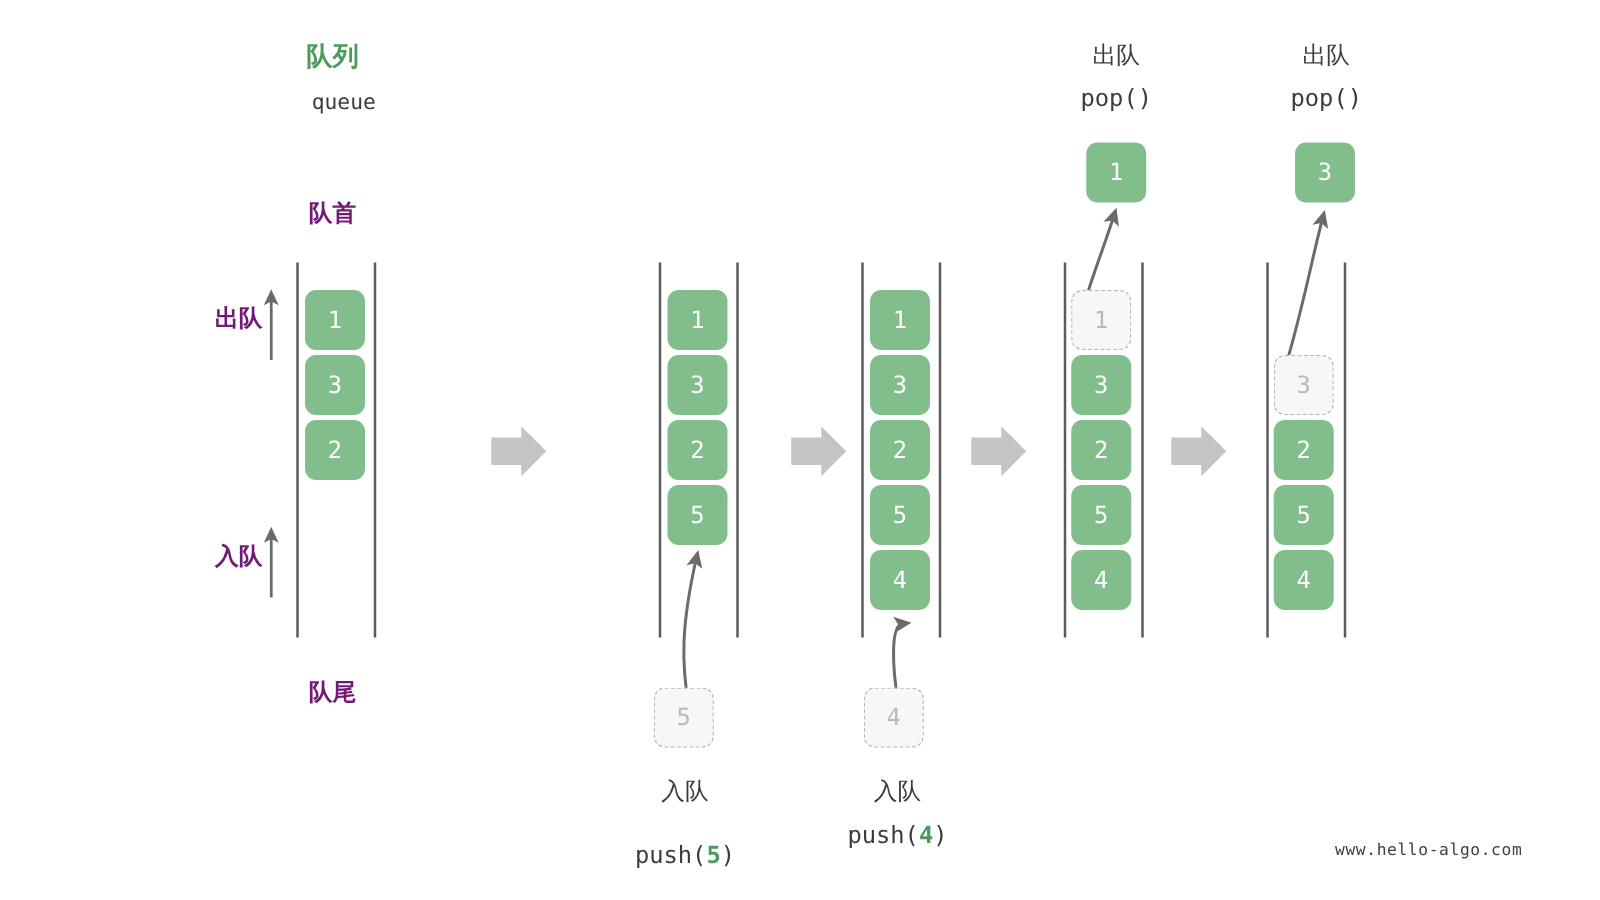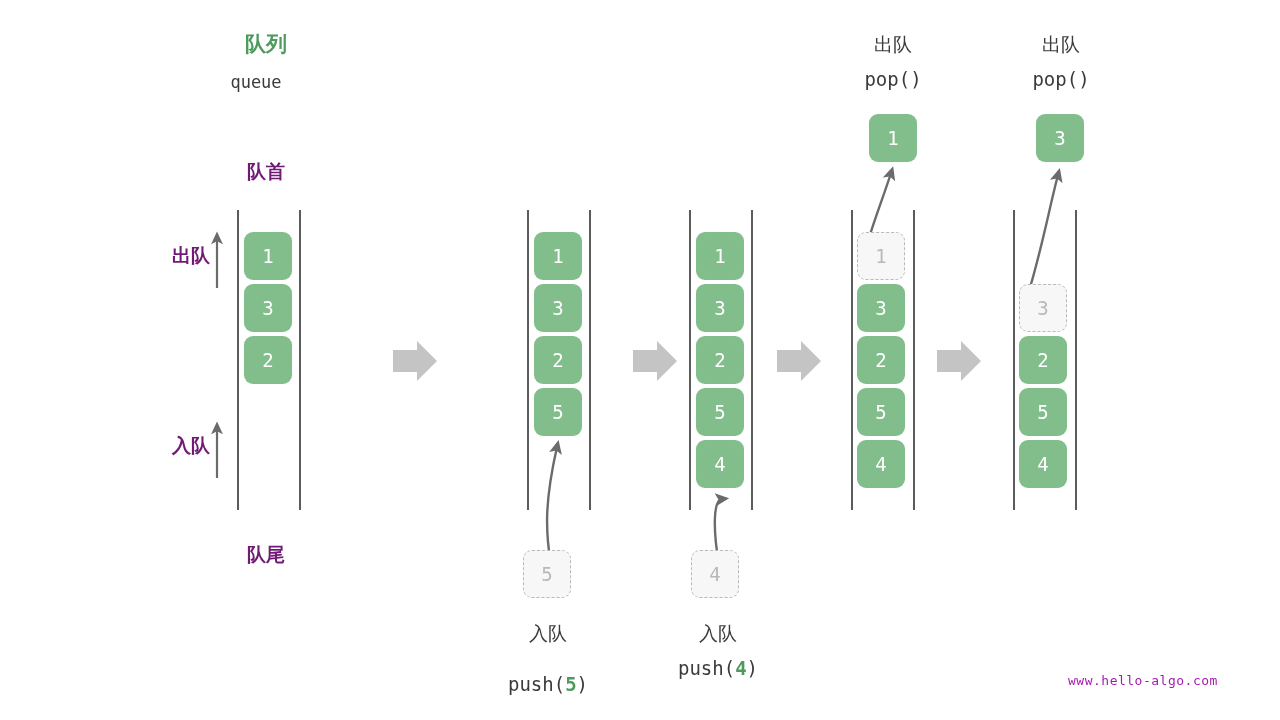--- a/index.html
+++ b/index.html
@@ -21,21 +21,21 @@
     height: 720px;
   }
 
   
   .t {
     position: absolute;
     white-space: pre;
     line-height: 1.28;
   }
   .title-cn {
-    font-family: Liberation Mono, monospace;
+    font-family: Liberation Sans, sans-serif;
     font-weight: bold;
     font-size: 21px;
     color: #4e9a5d;
     text-align: center;
   }
   .title-mono {
     font-family: "DejaVu Sans Mono", monospace;
     font-size: 17px;
     color: #3b3b3b;
     text-align: center;
@@ -60,21 +60,21 @@
     text-align: center;
     letter-spacing: 0px;
   }
   .op-mono .num {
     color: #4e9a5d;
     font-weight: bold;
   }
   .watermark {
     font-family: "DejaVu Sans Mono", monospace;
     font-size: 13px;
-    color: #a21caf;
+    color: #404040;
     letter-spacing: 0.5px;
     text-align: center;
   }
 
   
   .rail {
     position: absolute;
     width: 1.6px;
     background: #5c5c5c;
   }
@@ -154,21 +154,21 @@
     </g>
     <g>
       <path d="M777,350 L801,350 L801,341 L821,361 L801,381 L801,372 L777,372 Z" fill="#c4c4c4"></path>
     </g>
     <g>
       <path d="M937,350 L961,350 L961,341 L981,361 L961,381 L961,372 L937,372 Z" fill="#c4c4c4"></path>
     </g>
   </svg>
 
   <div class="t title-cn" style="left:196px; top:33px; width:140px;">队列</div>
-  <div class="t title-mono" style="left:186px; top:72px; width:140px;">queue</div>
+  <div class="t title-mono" style="left:205px; top:72px; width:140px;">queue</div>
 
   <div class="t label-cn-bold" style="left:196px; top:160px; width:140px;">队首</div>
   <div class="t label-cn-bold" style="left:196px; top:543px; width:140px;">队尾</div>
 
   <div class="t label-cn-bold" style="left:138px; top:244px; width:72px; text-align:right;">出队</div>
   <div class="t label-cn-bold" style="left:138px; top:434px; width:72px; text-align:right;">入队</div>
 
   <div>
     <div class="rail" style="left:237px; top:210px; height:300px;"></div>
     <div class="rail" style="left:299px; top:210px; height:300px;"></div>

